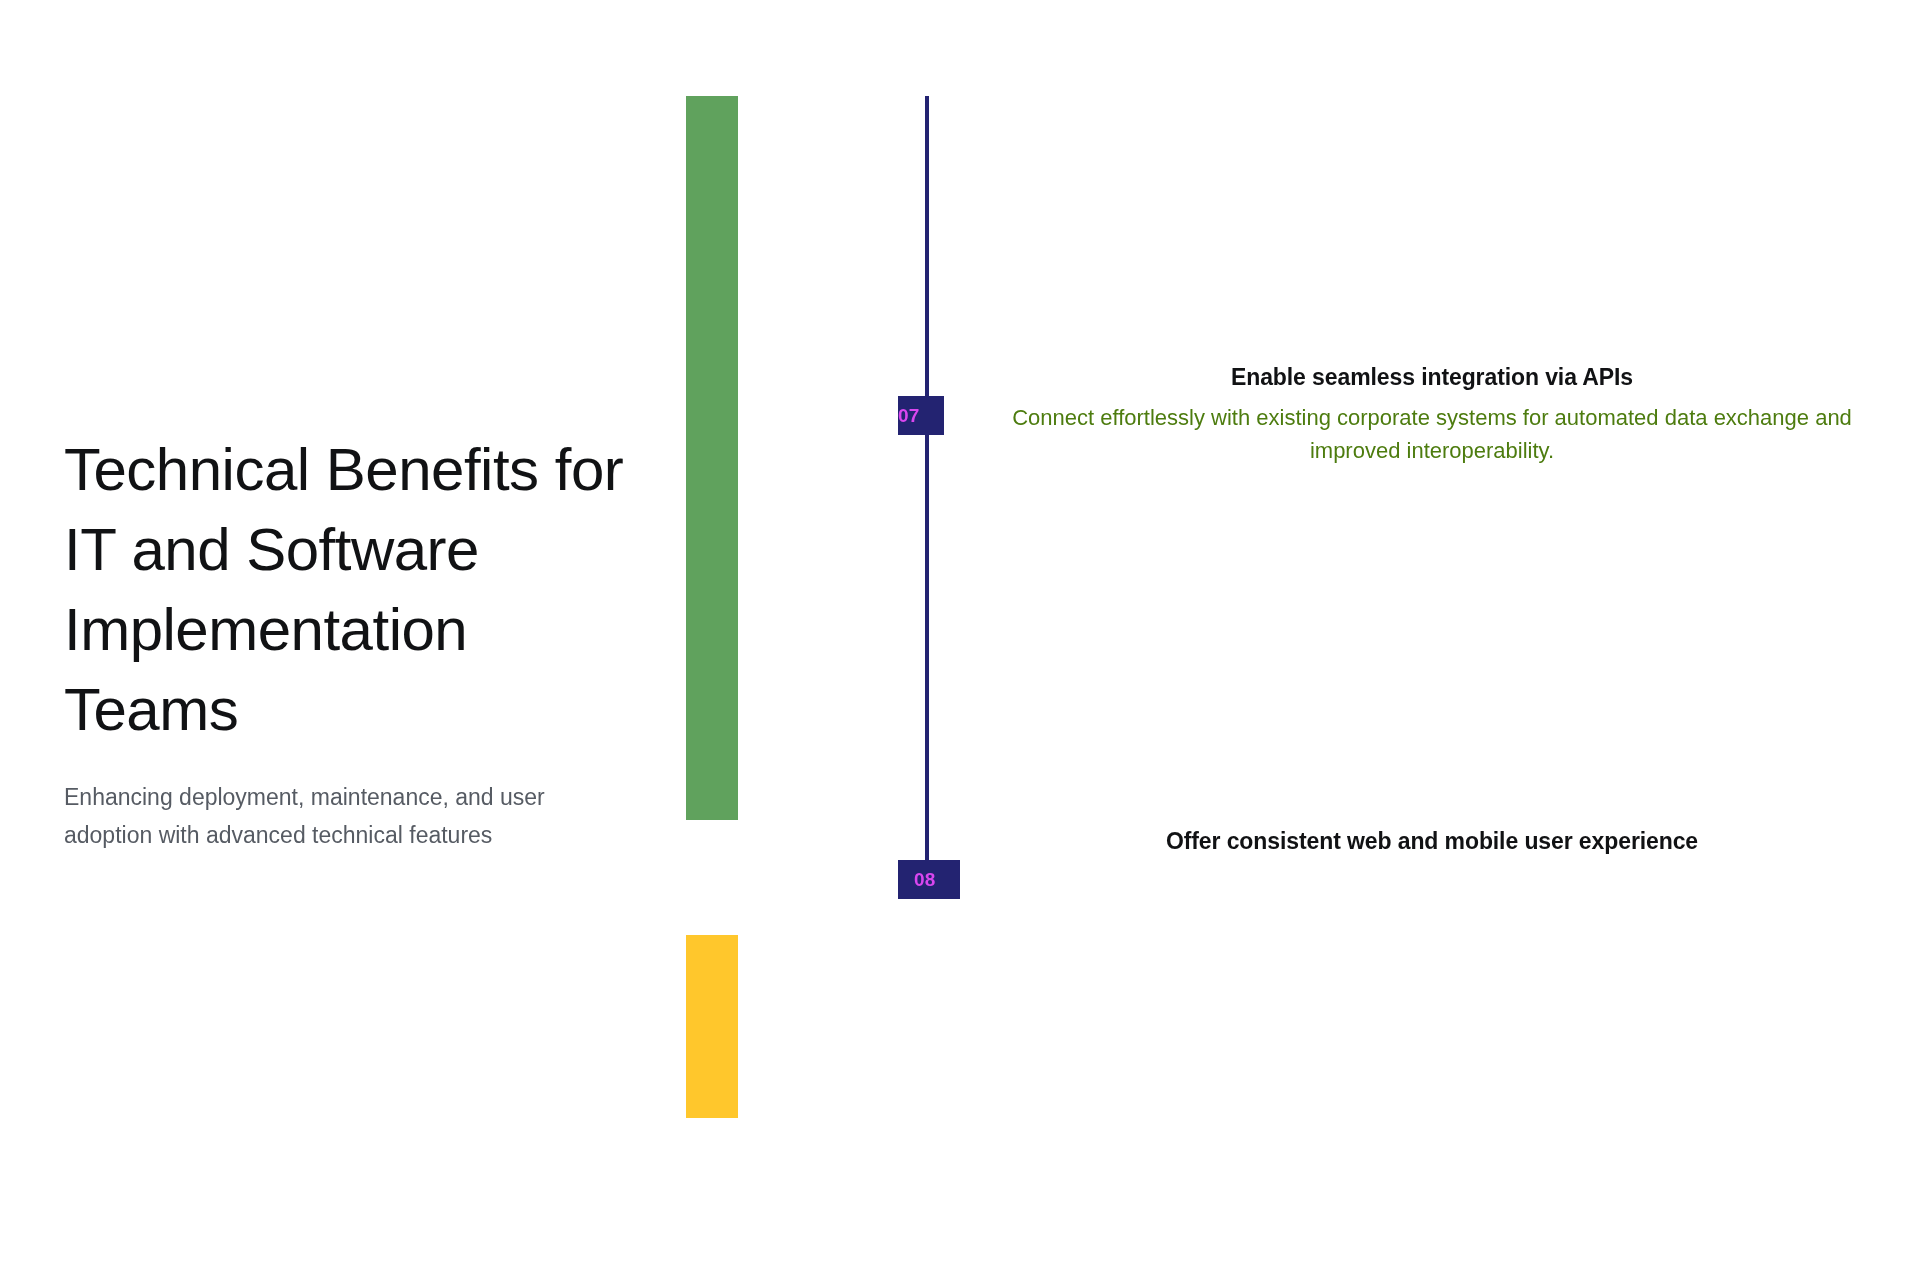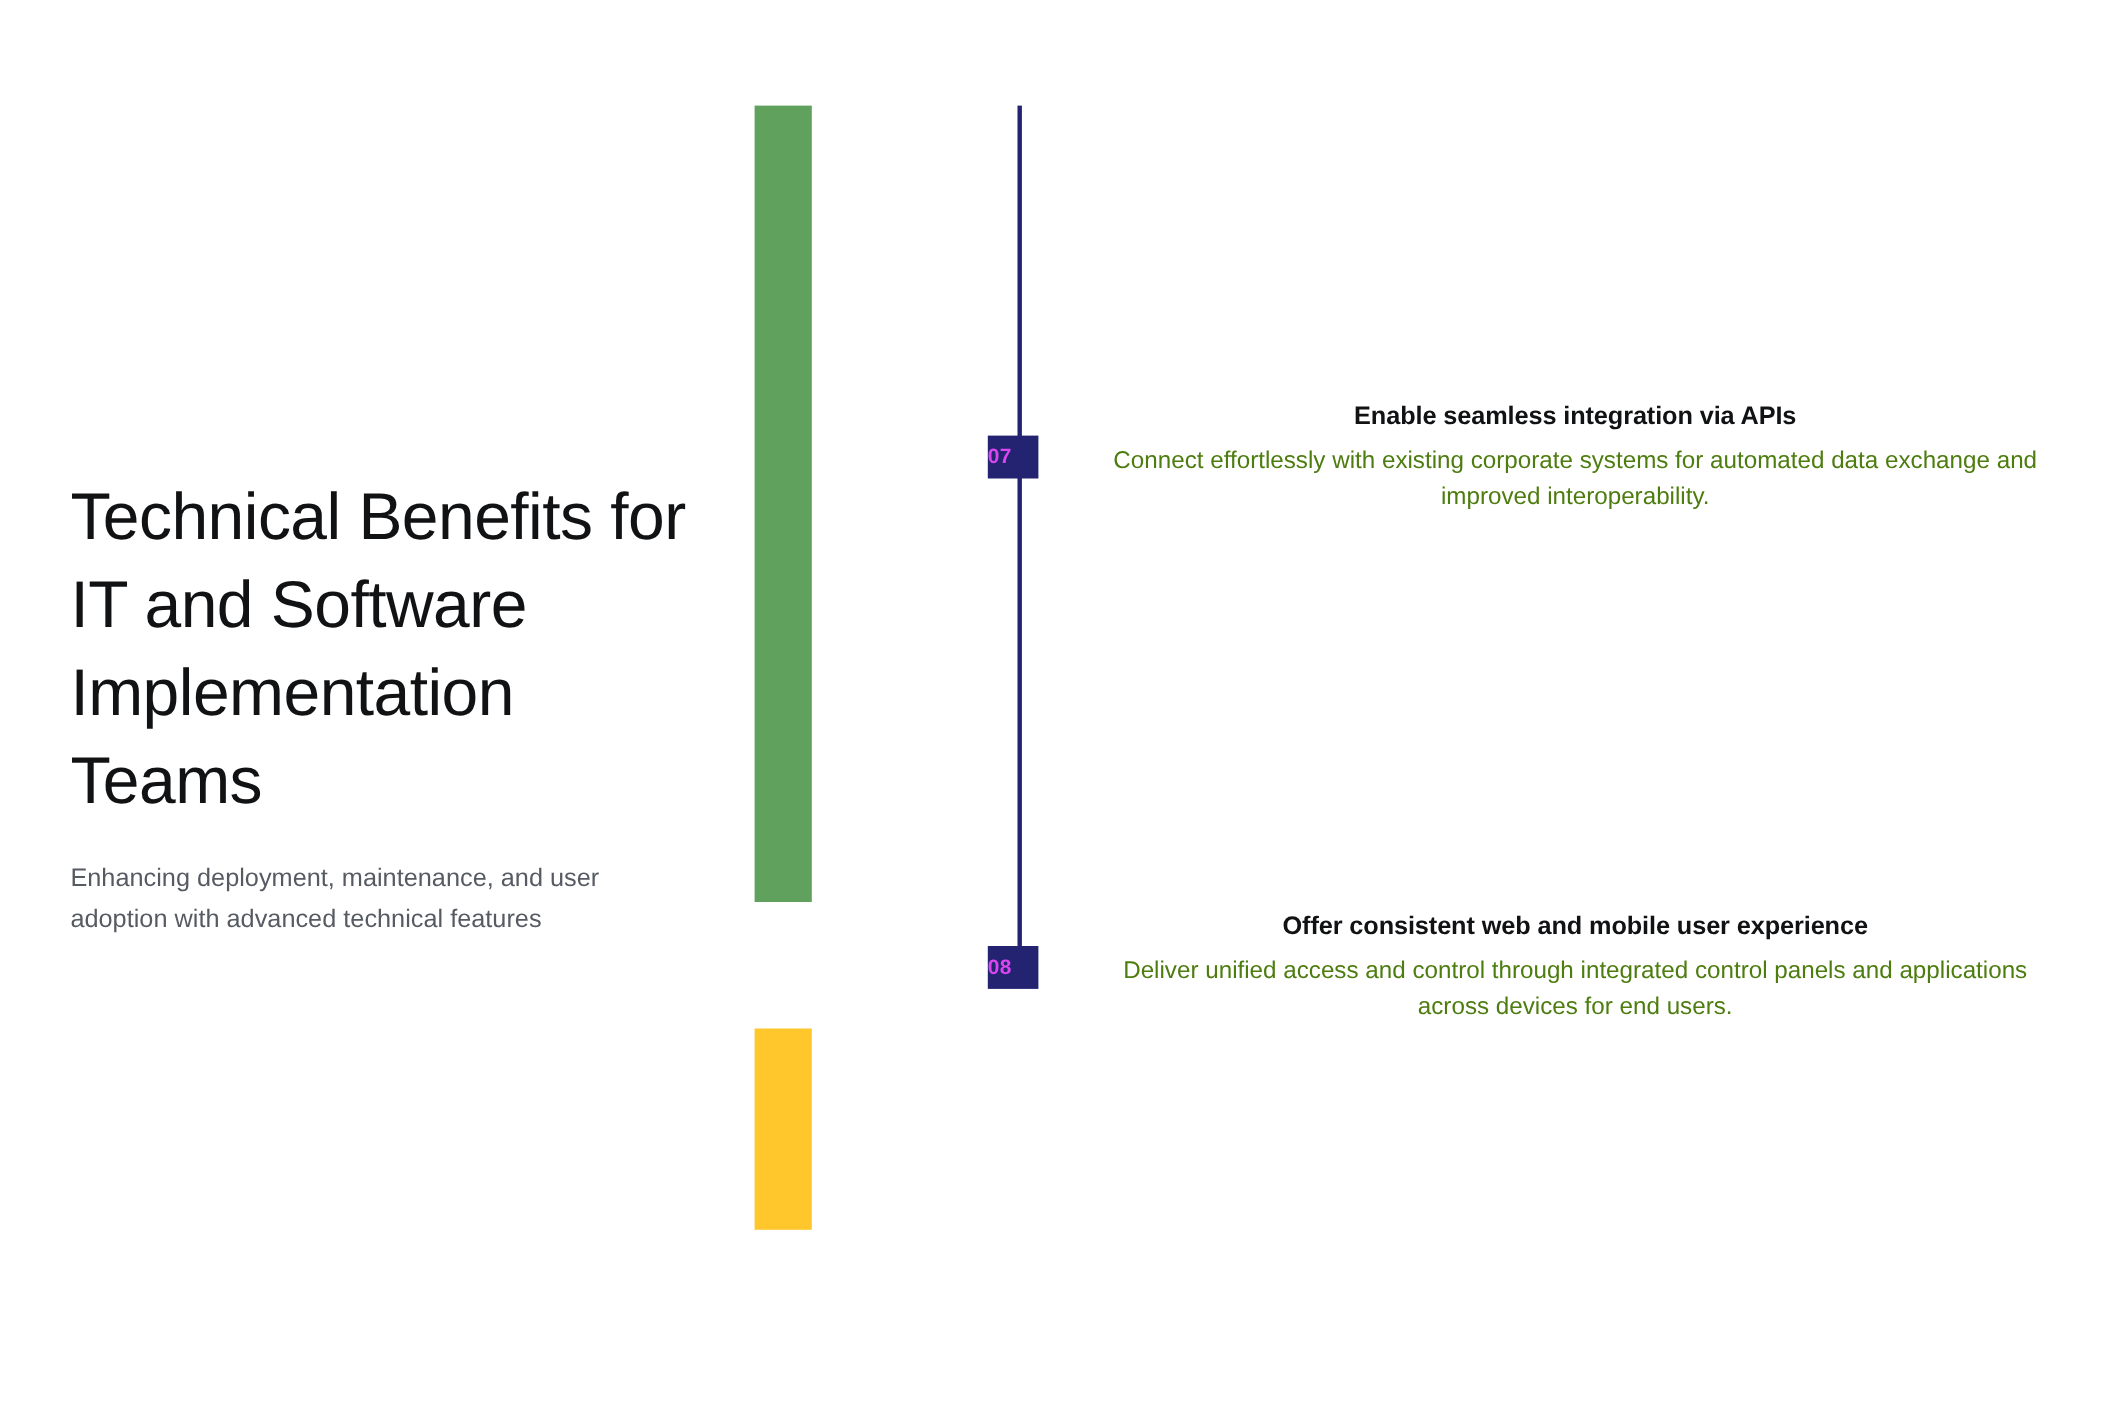--- a/index.html
+++ b/index.html
@@ -140,22 +140,21 @@
     <div class="tl-badge" style="background-color: rgb(35, 35, 113);">
       <span>07</span>
     </div>
     <div class="tl-content">
       <h2 class="tl-heading">Enable seamless integration via APIs</h2>
       <p class="tl-desc">Connect effortlessly with existing corporate systems for automated data exchange and improved interoperability.</p>
     </div>
   </div>
 
   <div class="tl-item tl-item-08">
-    <div class="tl-badge" style="background-color: rgb(35, 35, 113);">
+    <div class="tl-badge" style="background-color: rgb(35, 35, 113); padding-left: 16px;">
       <span>08</span>
     </div>
     <div class="tl-content">
       <h2 class="tl-heading">Offer consistent web and mobile user experience</h2>
-      <p class="tl-desc">Deliver unified access and control through integrated control panels and applications across devices for end users.</p>
     </div>
   </div>
 
 </div>
 
 </body></html>

